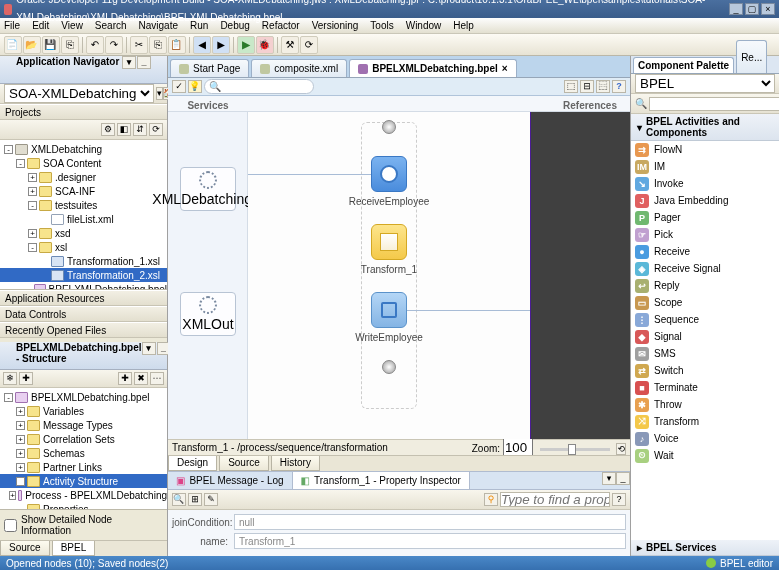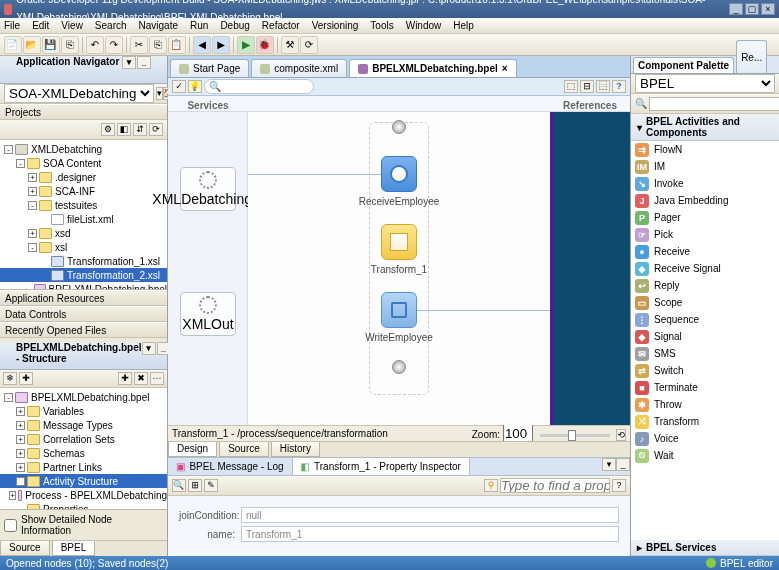--- a/index.html
+++ b/index.html
@@ -37,21 +37,21 @@
 .ic-xsl { background: #d8e4f4; border: 1px solid #6c8ab4; }
 .ic-bpel { background: #e8d0f0; border: 1px solid #a070b0; }
 .accordion { background: linear-gradient(#f2efe4,#e3dfcf); border-top: 1px solid #fff; border-bottom: 1px solid #c8c4b4; height: 16px; line-height: 16px; padding: 0 5px; cursor:pointer; }
 .tabs { display: flex; background: #bcd5ec; height: 22px; align-items: flex-end; padding: 0 2px; gap: 2px; border-bottom:1px solid #96a6b8;}
 .tab { background: linear-gradient(#f6f9fc,#e2ebf4); border: 1px solid #9cb0c8; border-bottom: none; border-radius: 3px 3px 0 0; height: 18px; padding: 0 8px; display: flex; align-items: center; font-size:10px; cursor:pointer; }
 .tab .tico { width:10px; height:10px; margin-right:4px; border-radius:2px; }
 .tab.active { background: #fff; font-weight: bold; }
 .etabs { display:flex; background:#e0ecf6; height:18px; border-bottom:1px solid #b0c4da; }
 .canvas-wrap { flex:1; display:flex; background:#fff; position:relative; min-height:0;}
 .svcbar { width:80px; background:#f0f4fa; border-right:1px solid #d4dce6; }
-.refbar { width:80px; background:#0c4a6e; border-left:4px solid #4c1d95; }
+.refbar { width:100px; background:#404040; border-left:1px solid #4c1d95; }
 .barlabel { text-align:center; font-weight:bold; color:#666; padding:4px 0; }
 .canvas { flex:1; position:relative; background:#fdfdfd; }
 .swim { position:absolute; left:40%; top:10px; bottom:30px; width:20%; border:1px dashed #ccc; border-radius:6px; }
 .act { position:absolute; width:36px; height:36px; border-radius:6px; display:flex; align-items:center; justify-content:center; font-size:16px; }
 .act.recv { background:linear-gradient(#7bb3f0,#4a8cdc); border:1px solid #3a78c4; }
 .act.recv .inner{ width:18px; height:18px; background:#fff; border-radius:50%; border:2px solid #3a78c4;}
 .act.xform { background:linear-gradient(#fde58c,#f4c94a); border:1px solid #d4a824; }
 .act.xform .inner{ width:18px; height:18px; background:linear-gradient(#fff,#f8f0d8); border:1px solid #d4a824;}
 .act.write { background:linear-gradient(#b4d6f6,#84b4e4); border:1px solid #5a92ca; }
 .act.write .inner{ width:16px; height:16px; border:2px solid #3a78c4; border-radius:2px;}
@@ -62,21 +62,21 @@
 .partner .pl { font-size:14px; margin-top:2px; text-align:center; }
 .wire { position:absolute; border-top:1px solid #a8bcd6; }
 .bottombar { height: 16px; display: flex; align-items: center; padding: 0 4px; background:#f0ede0; border-top:1px solid #cac6b6; font-size:10px; }
 .zoom input { width:30px; font:10px inherit; }
 .btmtabs { display:flex; height:16px; border-top:1px solid #c4c0b0; background:#eae6d6; }
 .btmtab { border:1px solid #b8b4a4; border-top:none; background:linear-gradient(#fdfbf0,#ece8d8); padding:0 8px; margin-right:2px; line-height:14px; cursor:pointer;}
 .btmtab.active{ background:#fff; }
 .propsec { border-top:1px solid #b0bcd0; background:#e8eef6; flex-shrink:0; }
 .props-tabs { display:flex; height:18px; background:#d8e4f2; border-bottom:1px solid #b0bcd0;}
 .props-tab { padding:2px 8px; border-right:1px solid #b0bcd0; display:flex; align-items:center; gap:4px; cursor:pointer;}
-.props-body { padding:11px; background:#f4f7fb; }
+.props-body { padding:4px; background:#f4f7fb; }
 .prop-row { display:flex; align-items:center; margin-bottom:3px; }
 .prop-row label { width:62px; text-align:right; padding-right:6px; color:#555; }
 .prop-row .val { flex:1; border:1px solid #c0cad6; background:#fff; padding:2px 4px; height:16px; color:#888; }
 .palette { flex:1; background:#fff; overflow-y:auto; }
 .pal-sec { background:linear-gradient(#eef2f8,#dce4ee); border-bottom:1px solid #c0cad6; padding:2px 6px; font-weight:bold; display:flex; align-items:center; }
 .pal-item { display:flex; align-items:center; height:17px; padding:0 4px; cursor:pointer; }
 .pal-ic { width:14px; height:14px; border-radius:3px; margin-right:5px; display:flex; align-items:center; justify-content:center; font-size:9px; font-weight:bold; color:#fff; }
 .statusbar { height:14px; background:linear-gradient(#4a88c8,#3670b0); color:#fff; display:flex; align-items:center; padding:0 6px; font-size:10px;}
 .struct-toolbar { height:18px; display:flex; align-items:center; gap:2px; padding:0 3px; background:linear-gradient(#f8f6ed,#e6e2d3); border-bottom:1px solid #cac6b6;}
 .check { margin:4px; display:flex; align-items:center; gap:4px; }

